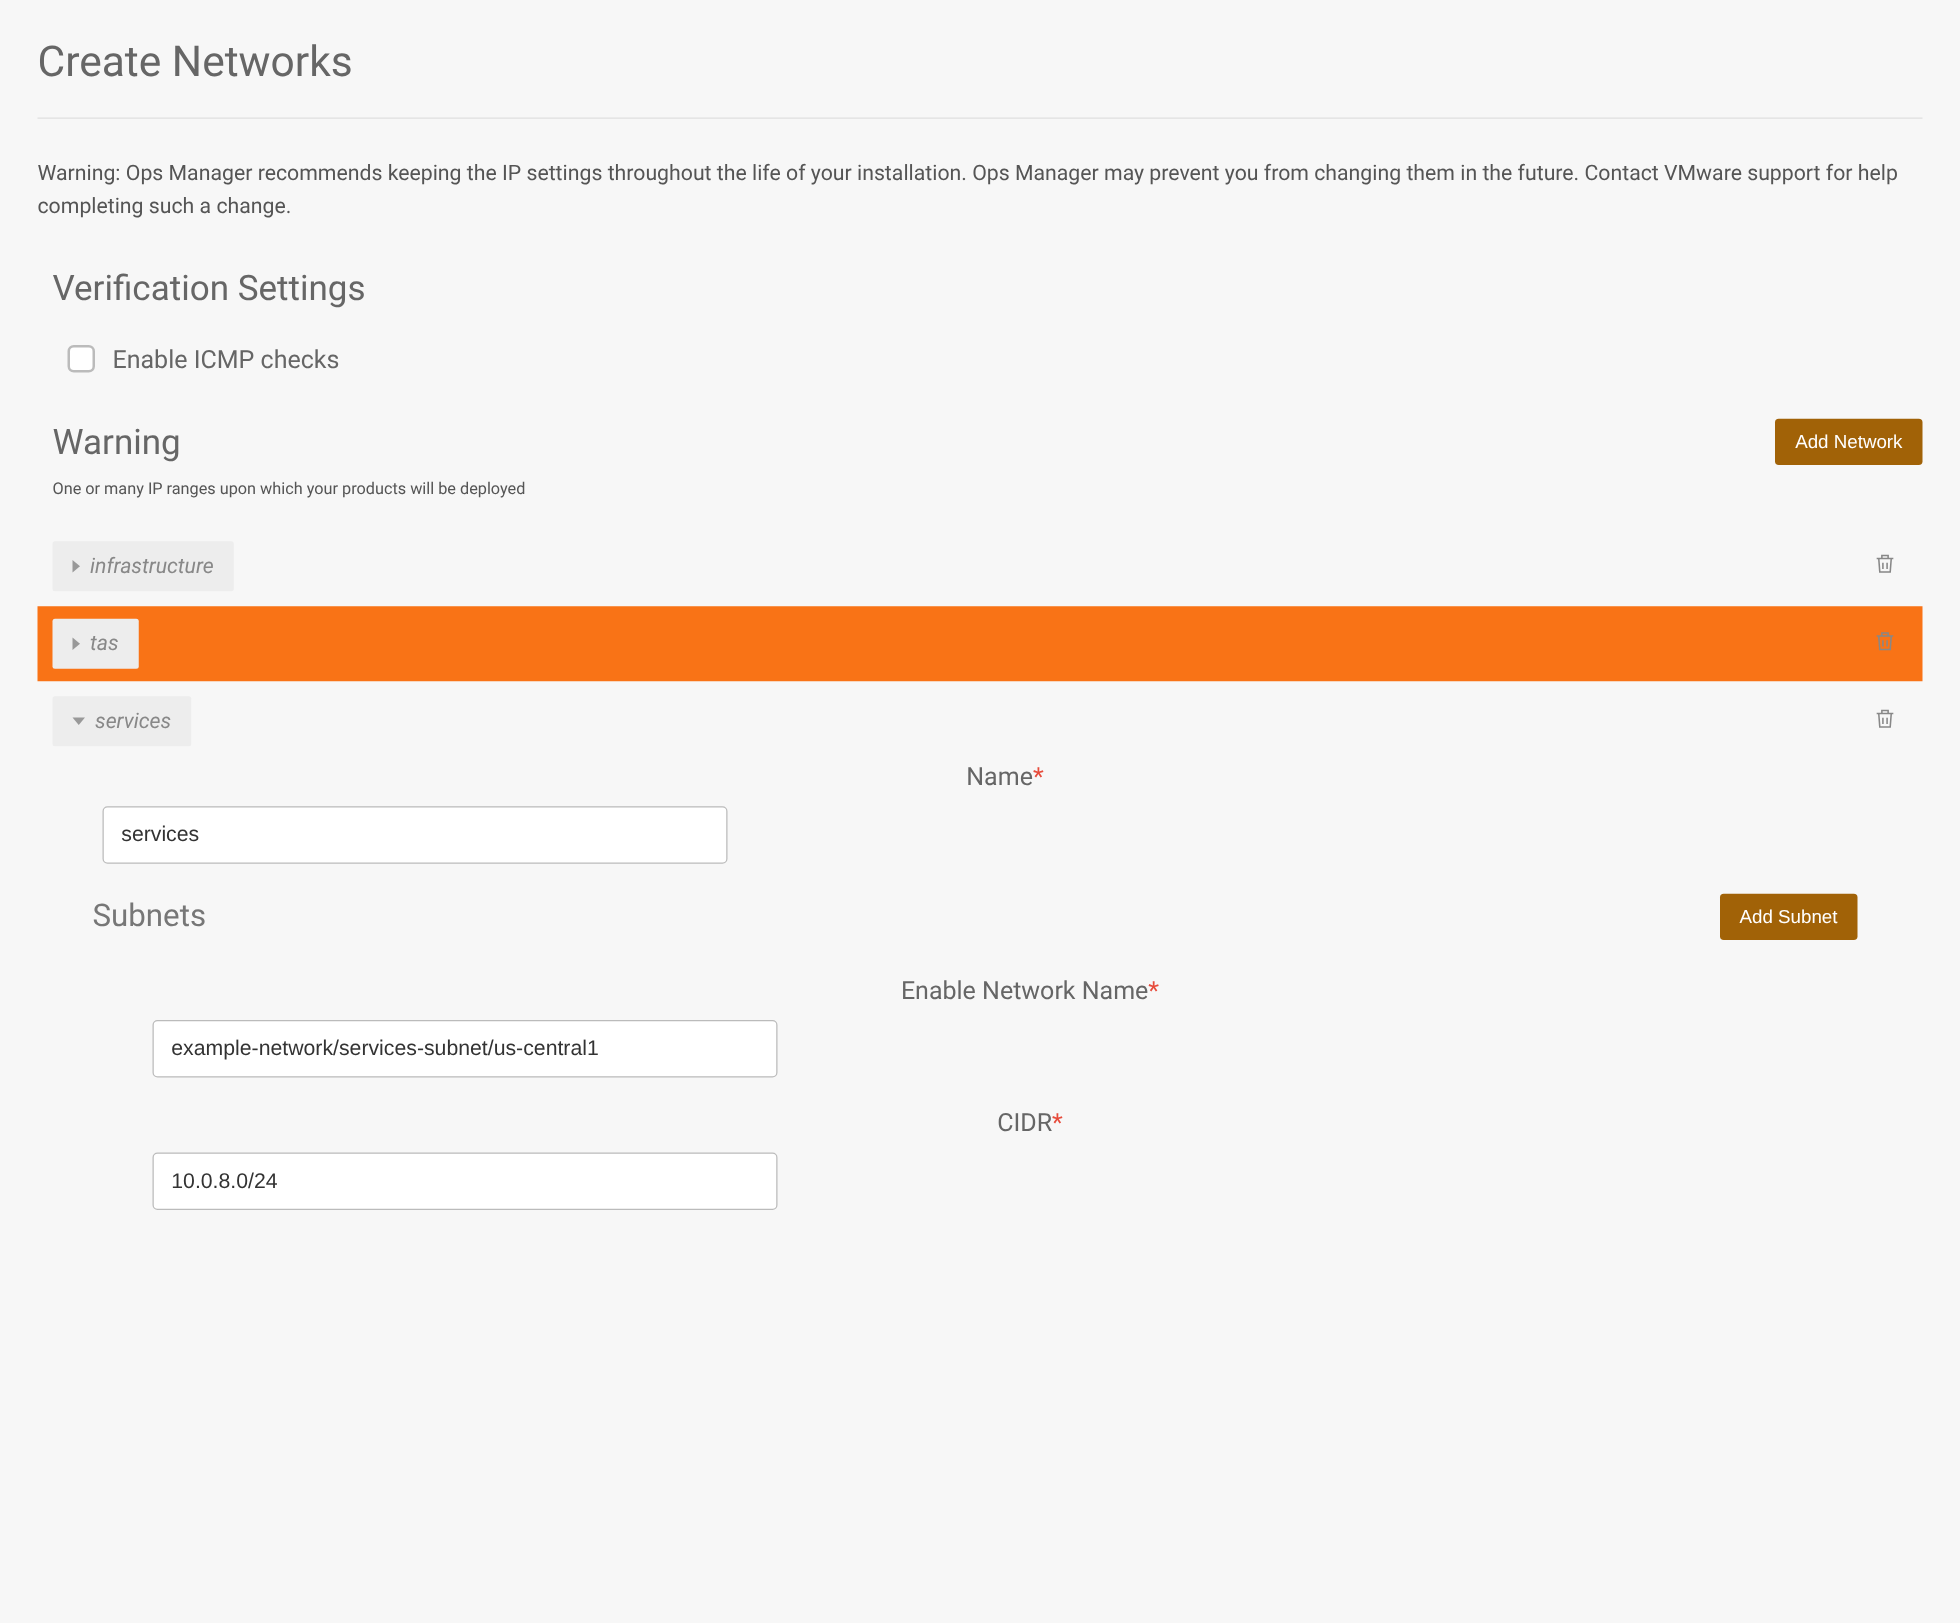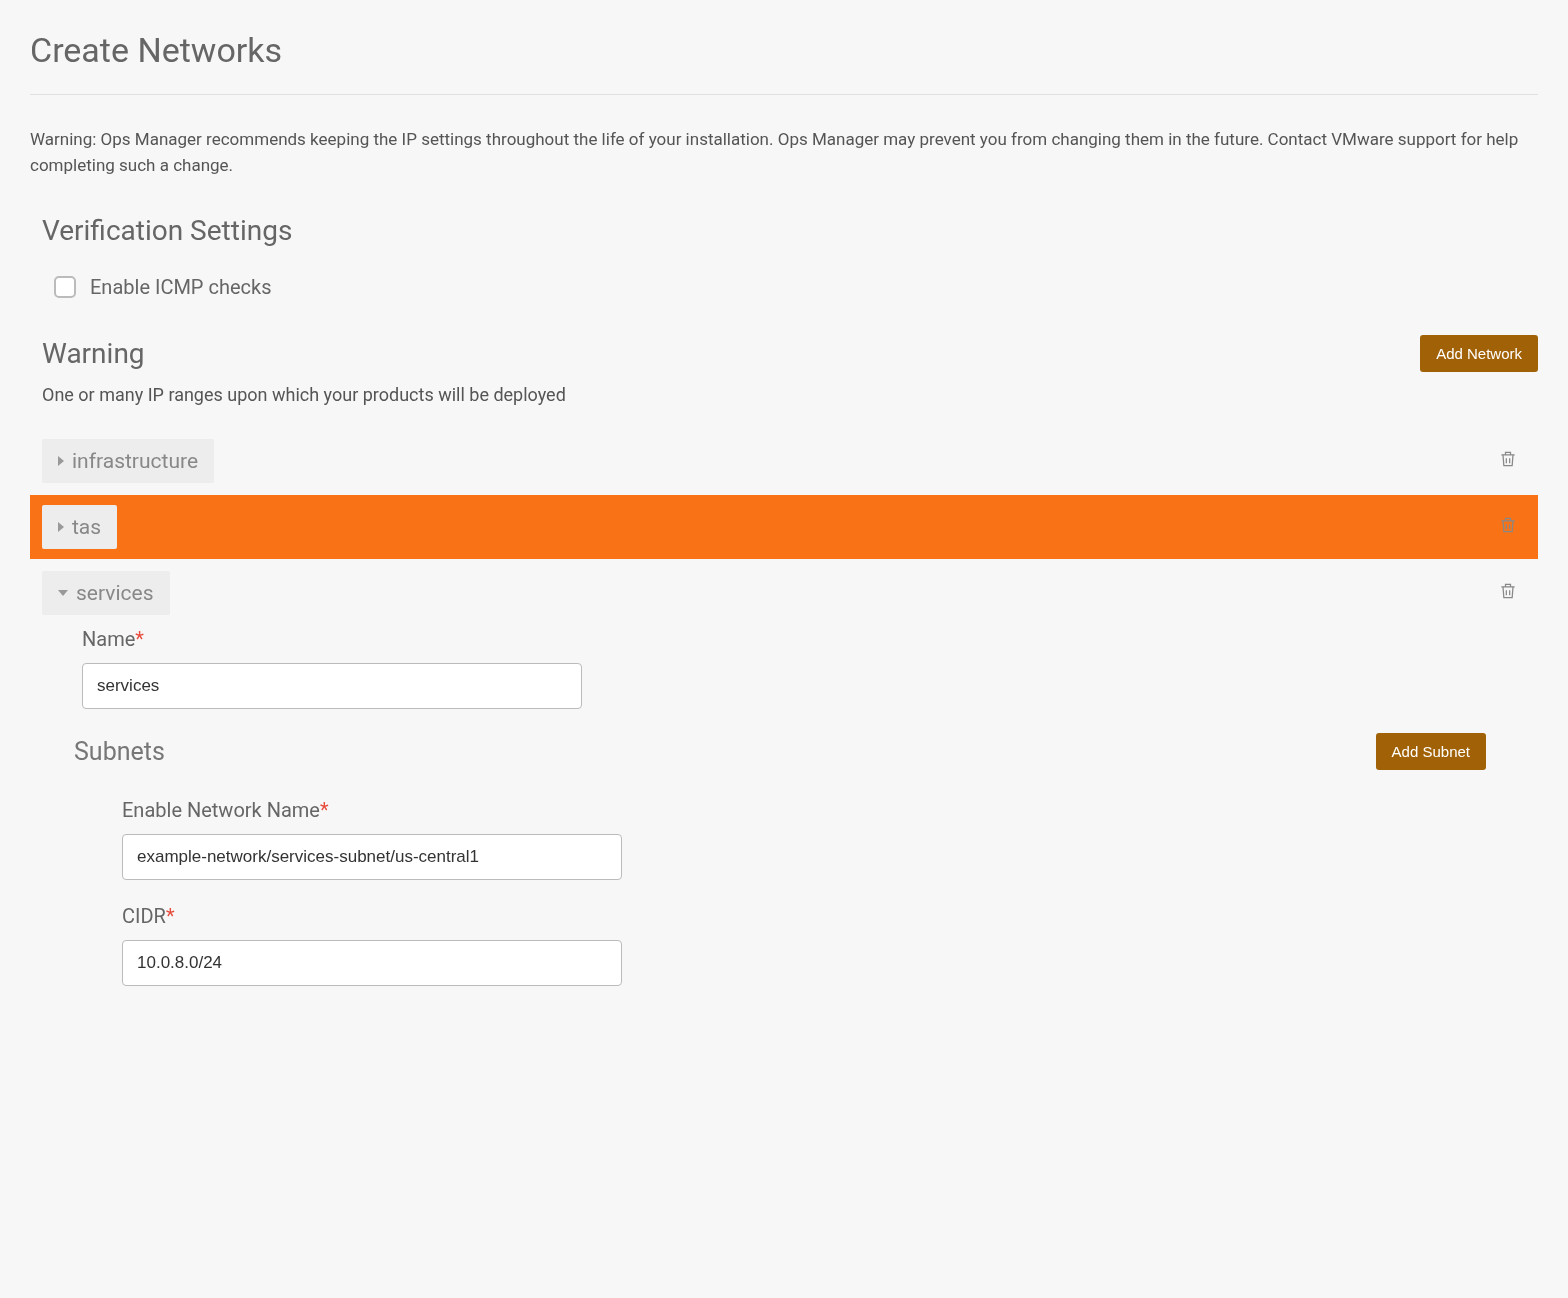--- a/index.html
+++ b/index.html
@@ -72,21 +72,21 @@
     .btn {
       background: #a16207;
       color: #fff;
       border: none;
       padding: 10px 16px;
       font-size: 15px;
       border-radius: 3px;
       cursor: pointer;
     }
     .description {
-      font-size: 18px;
+      font-size: 13px;
       color: #555;
       margin-left: 12px;
       margin-bottom: 24px;
     }
     .network-row {
       display: flex;
       justify-content: space-between;
       align-items: center;
       padding: 10px 20px 10px 12px;
       margin-bottom: 2px;
@@ -96,21 +96,22 @@
     }
     .network-chip {
       background: #ededed;
       padding: 10px 16px;
       border-radius: 2px;
       display: inline-flex;
       align-items: center;
       gap: 8px;
       cursor: pointer;
       color: #888;
-      font-size: 21px;
+      font-size: 17px;
+      font-style: italic;
     }
     .chevron-right {
       width: 0;
       height: 0;
       border-top: 5px solid transparent;
       border-bottom: 5px solid transparent;
       border-left: 6px solid #999;
       display: inline-block;
     }
     .chevron-down {
@@ -140,20 +141,21 @@
       margin-left: 40px;
     }
     .form-group.indent2 {
       margin-left: 80px;
     }
     .form-label {
       font-size: 20px;
       color: #666;
       display: block;
       margin-bottom: 12px;
+      text-align: center;
     }
     .required {
       color: #e74c3c;
     }
     .text-input {
       width: 500px;
       padding: 12px 14px;
       font-size: 17px;
       border: 1px solid #bbb;
       border-radius: 4px;

